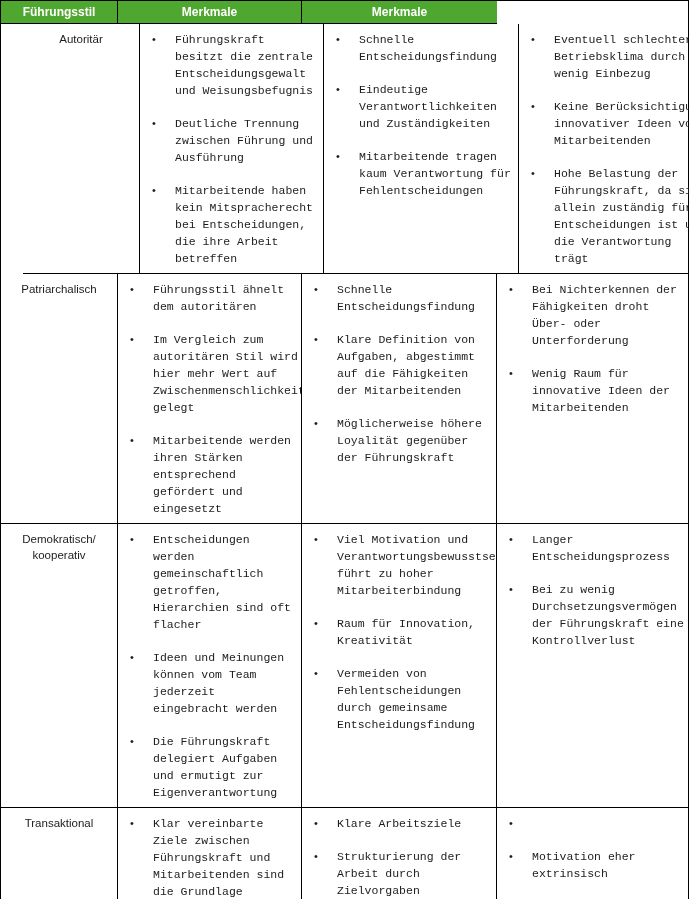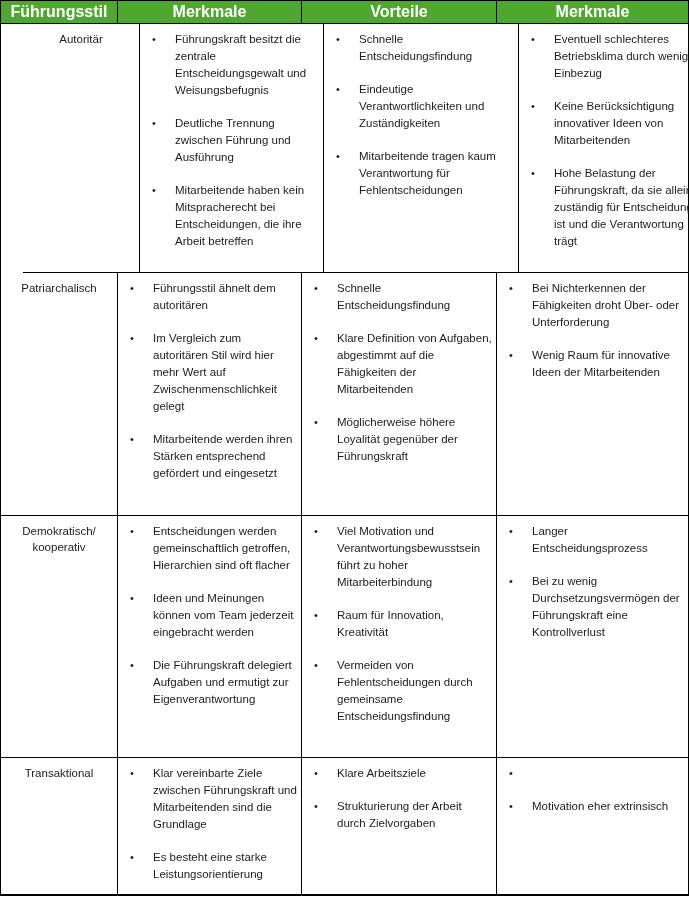--- a/index.html
+++ b/index.html
@@ -27,21 +27,21 @@
     border-right: 1px solid var(--border-color);
     border-bottom: 1px solid var(--border-color);
     overflow: hidden;
   }
   .cell:last-child { border-right: none; }
   .body-row:last-child .cell { border-bottom: none; }
   .header-cell {
     background: var(--accent);
     color: var(--header-text);
     font-weight: bold;
-    font-size: 16px;
+    font-size: 12px;
     min-height: 23px;
     display: flex;
     align-items: center;
     justify-content: center;
     text-align: center;
   }
   .style-cell {
     font-size: 11.5px;
     line-height: 16px;
     text-align: center;
@@ -56,34 +56,33 @@
   .bullet-item {
     display: flex;
     margin-bottom: 16px;
   }
   .bullet-item:last-child { margin-bottom: 0; }
   .bullet {
     width: 23px;
     flex: 0 0 23px;
     font-size: 11px;
   }
-  .bullet-text { flex: 1; }
+  .bullet-text { flex: 1; font-family: Liberation Mono, monospace; }
   .body-row:nth-child(1) { min-height: 249px; margin-left: 22px; }
   .body-row:nth-child(2) { min-height: 243px; }
   .body-row:nth-child(3) { min-height: 242px; }
   .body-row:nth-child(4) { min-height: 136px; }
 </style>
 </head>
 <body>
 
 <div class="table">
   <div class="header-row">
     <div class="cell header-cell">Führungsstil</div>
     <div class="cell header-cell">Merkmale</div>
-    <div class="cell header-cell">Vorteile</div>
     <div class="cell header-cell">Merkmale</div>
   </div>
   <div>
   <div class="row body-row">
     <div class="cell style-cell">Autoritär</div>
     <div class="cell list-cell">
           <div class="bullet-item">
             <span class="bullet">•</span>
             <span class="bullet-text">Führungskraft besitzt die zentrale Entscheidungsgewalt und Weisungsbefugnis</span>
           </div>

